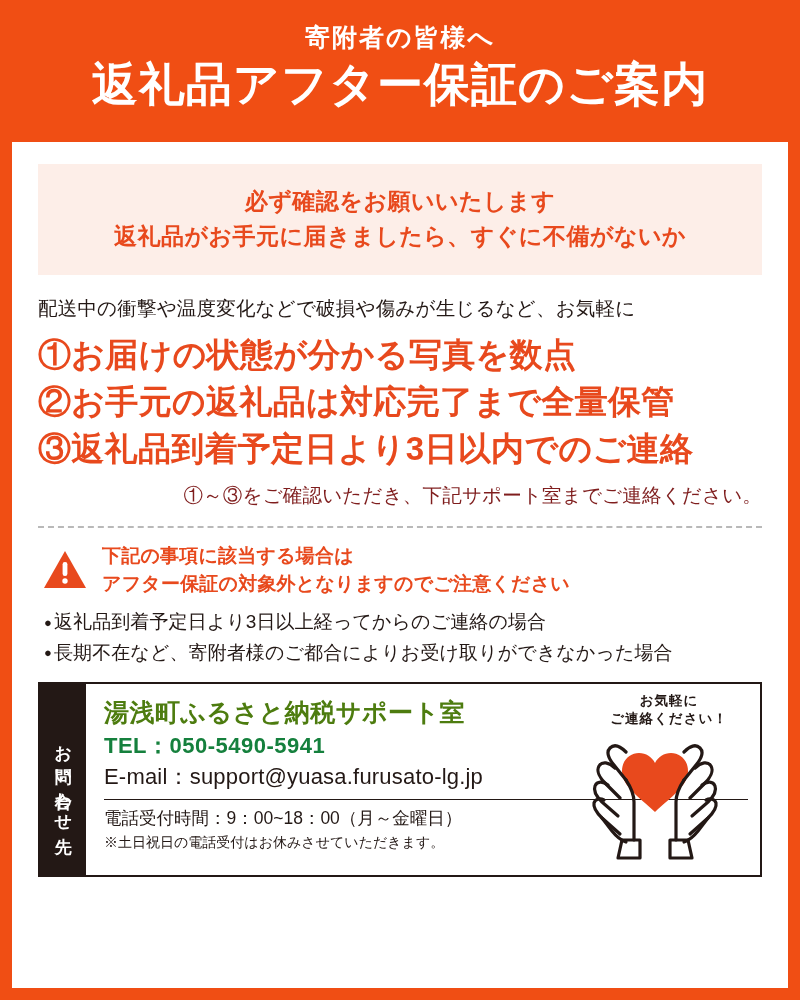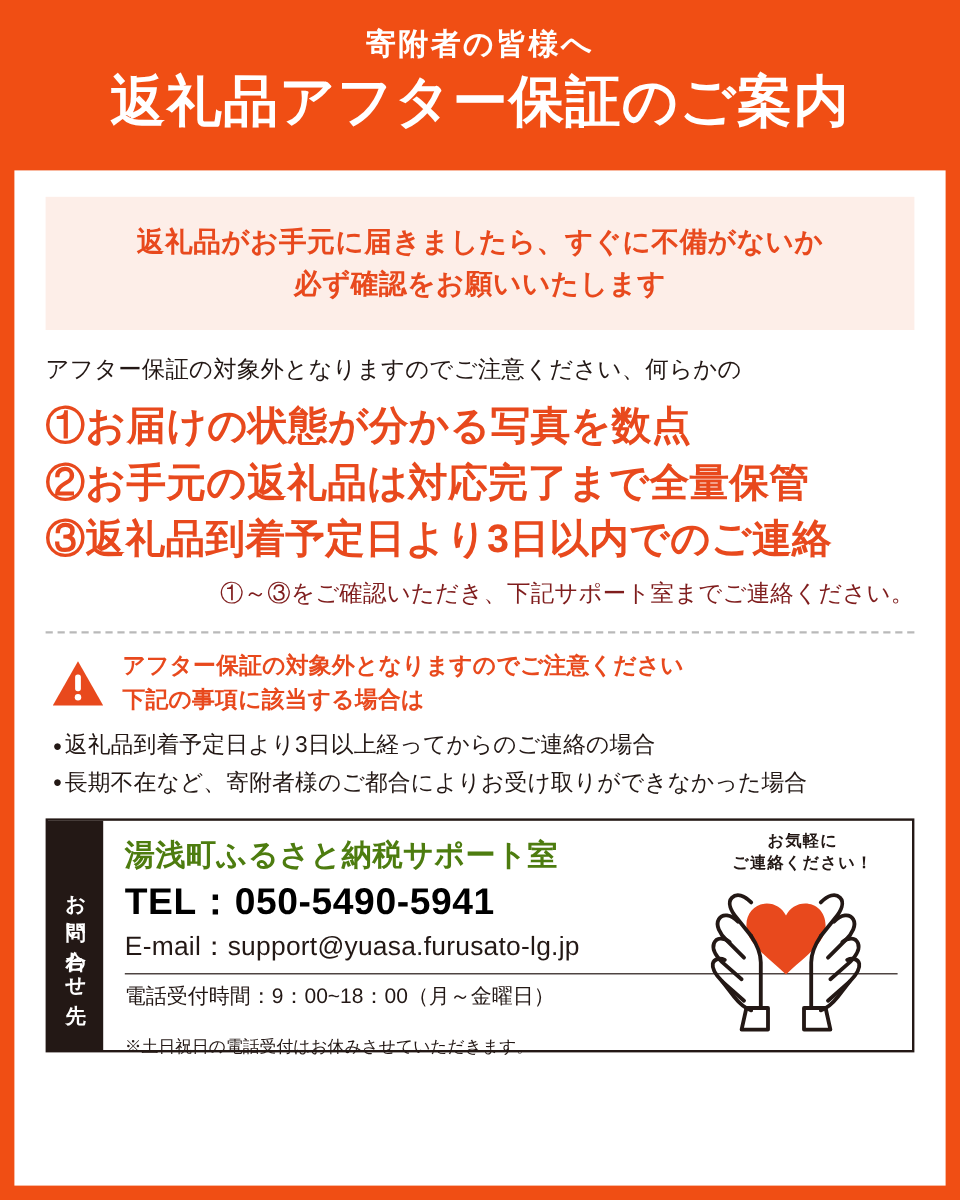--- a/index.html
+++ b/index.html
@@ -166,23 +166,23 @@
     box-sizing: border-box;
     position: relative;
   }
   .org {
     font-size: 25px;
     font-weight: bold;
     color: #4d7c0f;
     letter-spacing: 0.5px;
   }
   .tel {
-    font-size: 31px;
-    font-weight: bold;
-    color: #000000;
+    font-size: 22px;
+    font-weight: bold;
+    color: #15803d;
     margin-top: 2px;
     letter-spacing: 0.5px;
   }
   .email {
     font-size: 22px;
     color: #231815;
     margin-top: 1px;
     letter-spacing: 0.2px;
   }
   .contact-rule {
@@ -192,21 +192,21 @@
   }
   .hours {
     font-size: 17.5px;
     color: #231815;
     line-height: 1.45;
   }
   .note {
     font-size: 14px;
     color: #231815;
     line-height: 1.4;
-    margin-top: 20px;
+    margin-top: 2px;
   }
   
   .hands {
     position: absolute;
     right: 10px;
     top: 6px;
     width: 190px;
     height: 178px;
   }
   .hands-caption {
@@ -229,26 +229,26 @@
 <div class="page">
 
   <div class="header">
     <div class="header-sub">寄附者の皆様へ</div>
     <div class="header-title">返礼品アフター保証のご案内</div>
   </div>
 
   <div class="body-wrap">
 
     <div class="notice">
+      <div>必ず確認をお願いいたします</div>
       <div>返礼品がお手元に届きましたら、すぐに不備がないか</div>
-      <div>必ず確認をお願いいたします</div>
     </div>
 
     <div class="para">
-      <div>アフター保証の対象外となりますのでご注意ください、何らかの</div>
+      <div>配送中の衝撃や温度変化などで破損や傷みが生じるなど、お気軽に</div>
     </div>
 
     <div class="steps">
       <div class="step">①お届けの状態が分かる写真を数点</div>
       <div class="step">②お手元の返礼品は対応完了まで全量保管</div>
       <div class="step">③返礼品到着予定日より3日以内でのご連絡</div>
     </div>
 
     <div class="closing">①～③をご確認いただき、下記サポート室までご連絡ください。</div>
 
@@ -256,22 +256,22 @@
 
     <div class="warn-row">
       <div class="warn-icon">
         <svg width="46" height="42" viewBox="0 0 46 42">
           <path d="M23 2 L44 39 L2 39 Z" fill="#e8491d"></path>
           <rect x="20.6" y="13" width="4.8" height="14" rx="2.2" fill="#ffffff"></rect>
           <circle cx="23" cy="32" r="2.7" fill="#ffffff"></circle>
         </svg>
       </div>
       <div class="warn-text">
+        <div>下記の事項に該当する場合は</div>
         <div>アフター保証の対象外となりますのでご注意ください</div>
-        <div>下記の事項に該当する場合は</div>
       </div>
     </div>
 
     <div class="bullets">
       <div class="bullet"><span class="dot">●</span><span>返礼品到着予定日より3日以上経ってからのご連絡の場合</span></div>
       <div class="bullet"><span class="dot">●</span><span>長期不在など、寄附者様のご都合によりお受け取りができなかった場合</span></div>
     </div>
 
     <div class="contact">
       <div class="contact-side">

